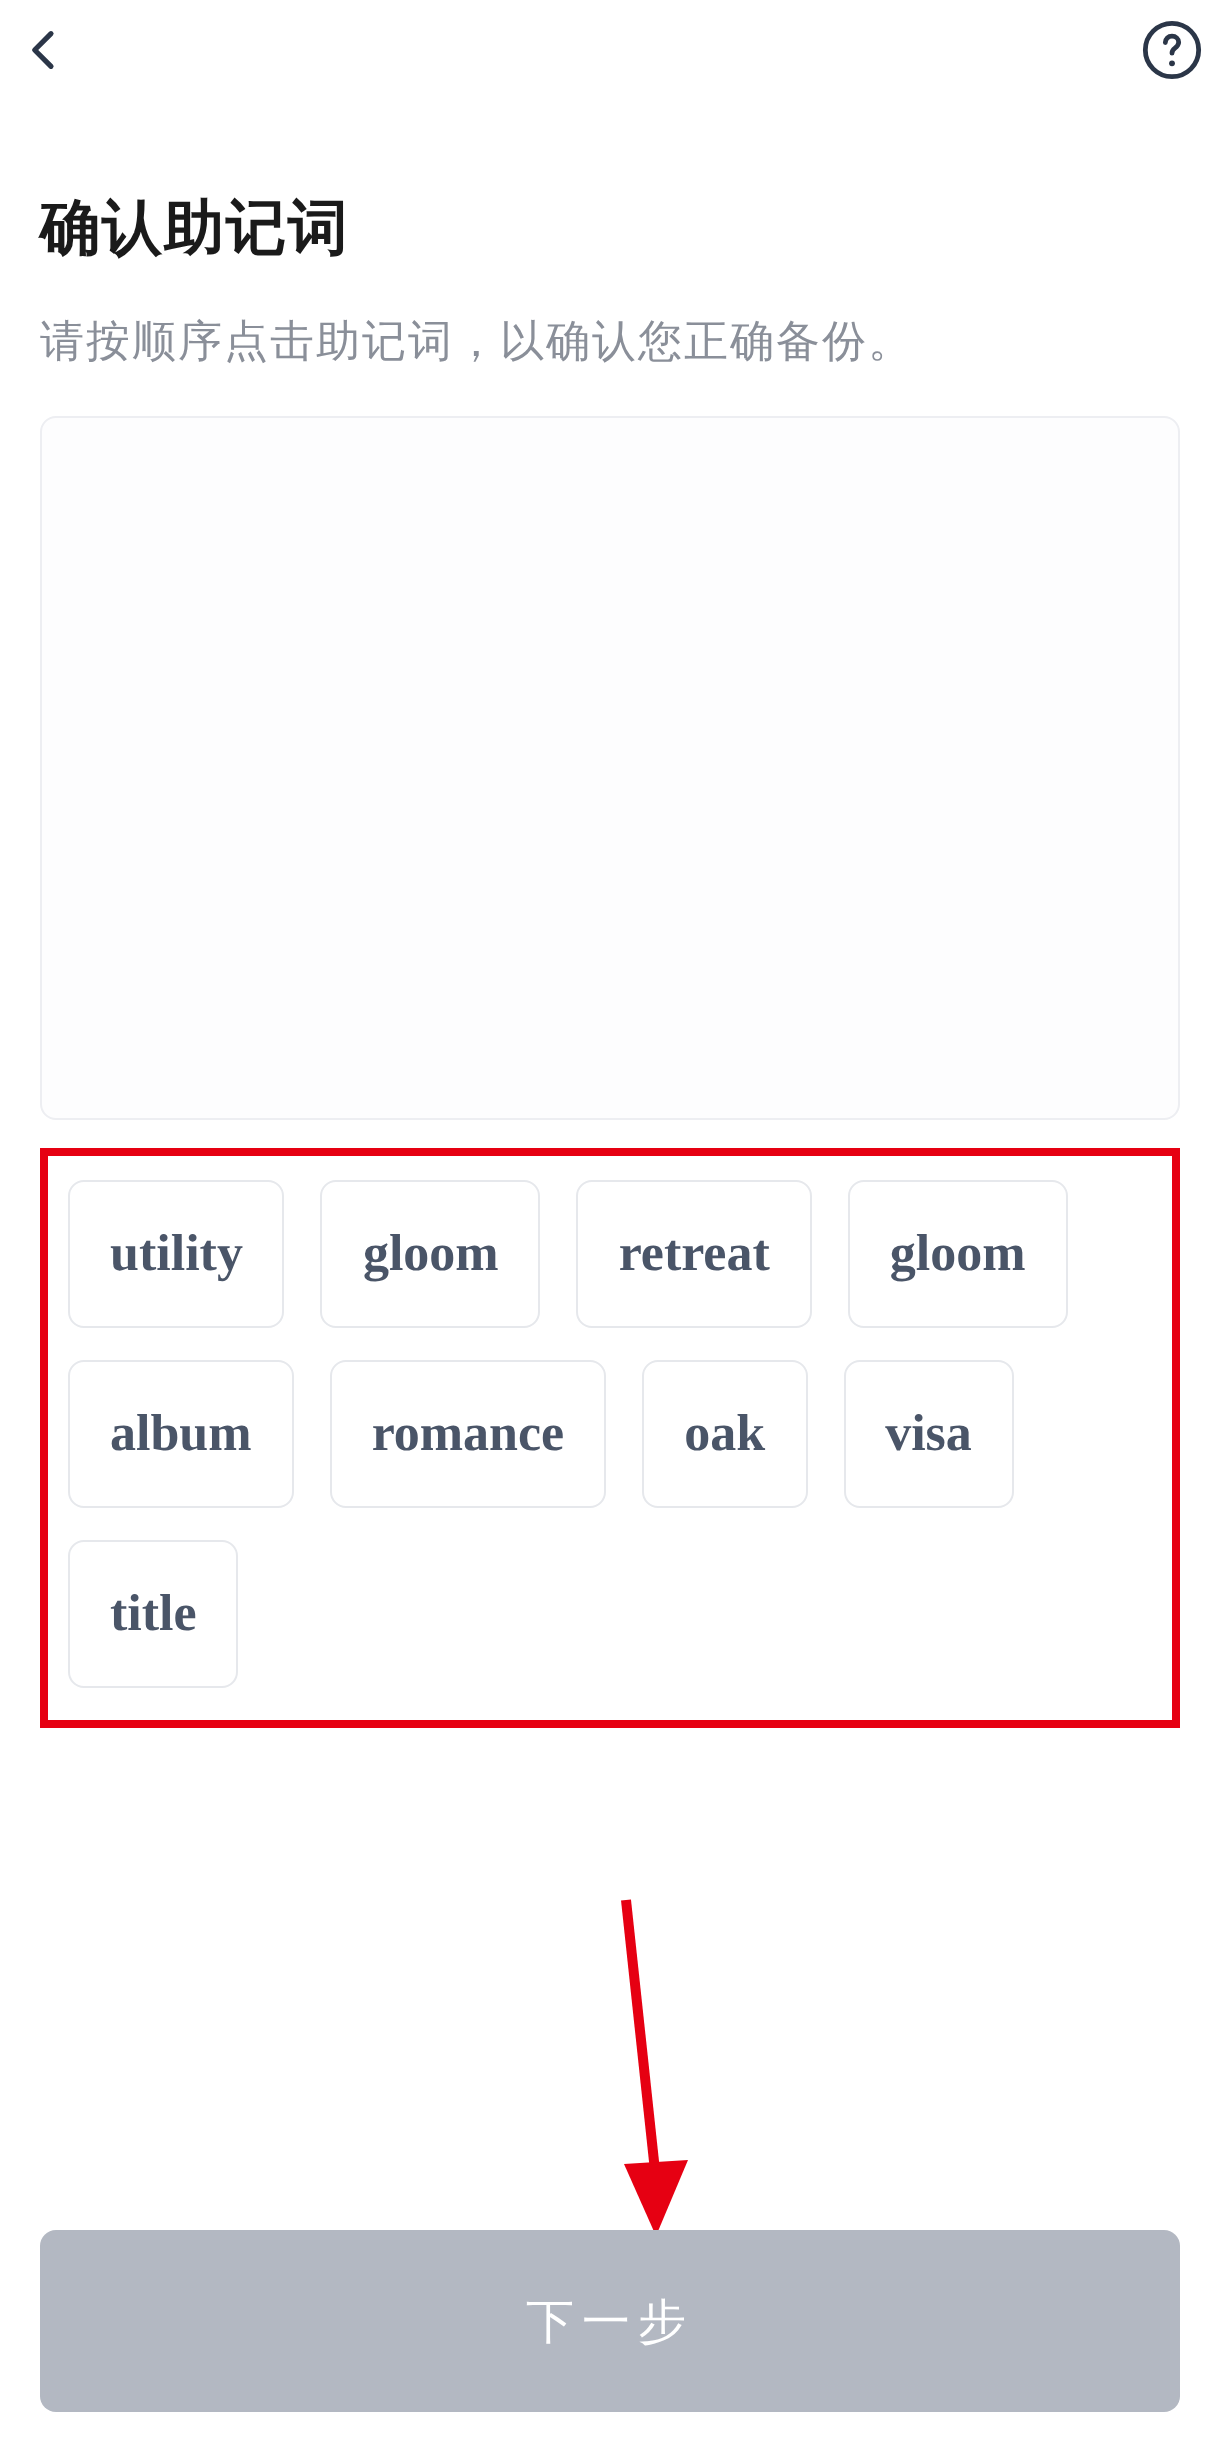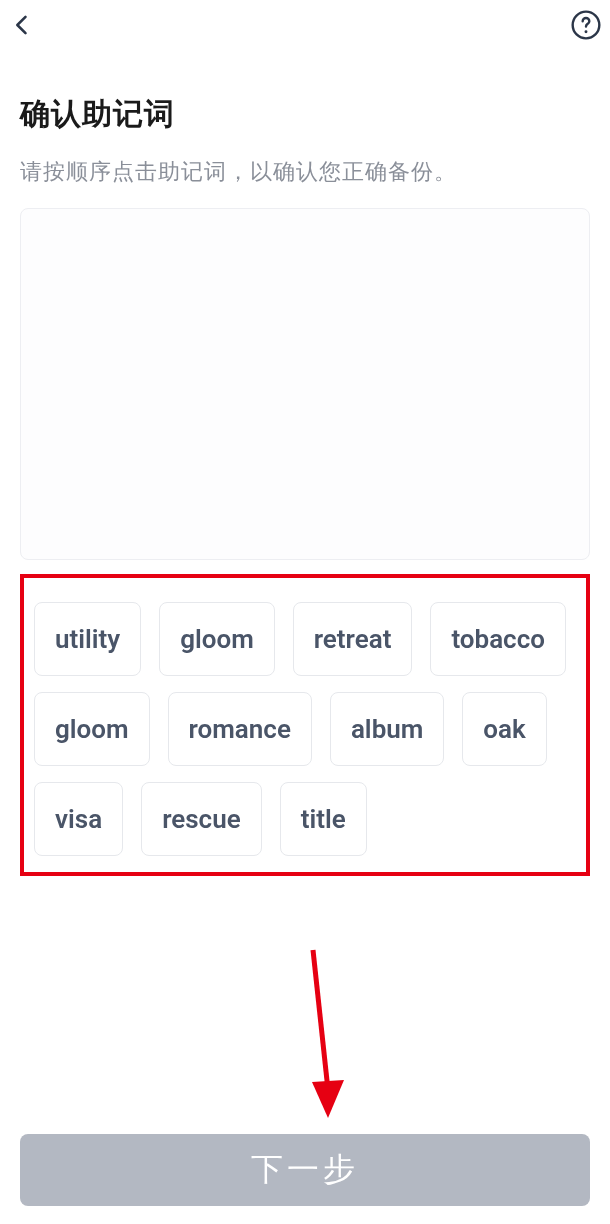--- a/index.html
+++ b/index.html
@@ -50,48 +50,49 @@
     .selected-box {
       width: 100%;
       height: 352px;
       border: 1px solid #edeef2;
       border-radius: 8px;
       background: #fdfdfe;
     }
     .words-wrapper {
       margin-top: 14px;
       border: 4px solid #e60012;
-      padding: 24px 10px 16px 10px;
+      padding: 12px 10px 16px 10px;
       display: flex;
       flex-wrap: wrap;
       gap: 16px 18px;
+      font-family: Liberation Serif, serif;
     }
     .word-chip {
       background: #ffffff;
       border: 1px solid #e6e8ec;
       border-radius: 8px;
       padding: 23px 20px;
       font-size: 26px;
       font-weight: 600;
       color: #4a5568;
       cursor: pointer;
       line-height: 1;
     }
     .next-button {
       position: absolute;
       bottom: 18px;
       left: 20px;
       right: 20px;
       width: calc(100% - 40px);
-      height: 72px;
+      height: 91px;
       background: #b3b8c2;
       border: none;
       border-radius: 8px;
       color: #ffffff;
-      font-size: 32px;
+      font-size: 24px;
       letter-spacing: 4px;
       cursor: pointer;
     }
     .annotation-arrow {
       position: absolute;
       left: 310px;
       top: 948px;
       pointer-events: none;
     }
   </style>
@@ -116,27 +117,25 @@
 <div class="content">
   <h1 class="title">确认助记词</h1>
   <p class="subtitle">请按顺序点击助记词，以确认您正确备份。</p>
 
   <div class="selected-box"></div>
 
   <div class="words-wrapper">
     <div class="word-chip">utility</div>
     <div class="word-chip">gloom</div>
     <div class="word-chip">retreat</div>
-    <div class="word-chip">tobacco</div>
     <div class="word-chip">gloom</div>
+    <div class="word-chip">album</div>
     <div class="word-chip">romance</div>
-    <div class="word-chip">album</div>
     <div class="word-chip">oak</div>
     <div class="word-chip">visa</div>
-    <div class="word-chip">rescue</div>
     <div class="word-chip">title</div>
   </div>
 </div>
 
 <svg class="annotation-arrow" width="60" height="180" viewBox="0 0 60 180">
   <line x1="3" y1="2" x2="18" y2="142" stroke="#e60012" stroke-width="5"></line>
   <polygon points="18,170 2,134 34,132" fill="#e60012"></polygon>
 </svg>
 
 <button class="next-button">下一步</button>

